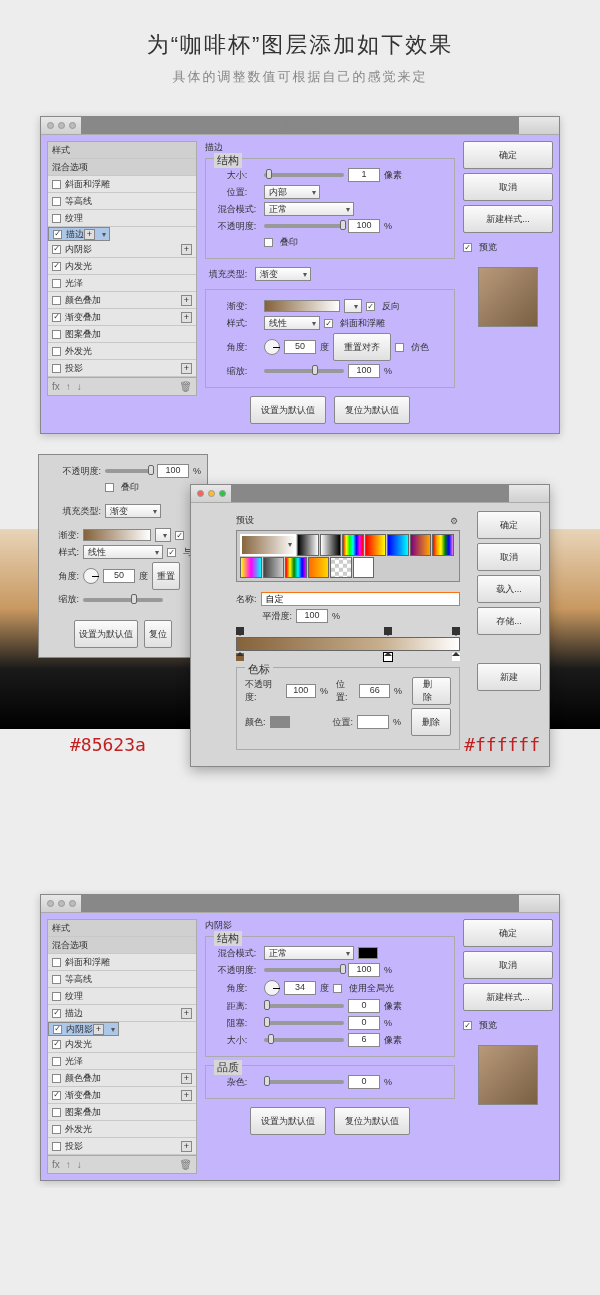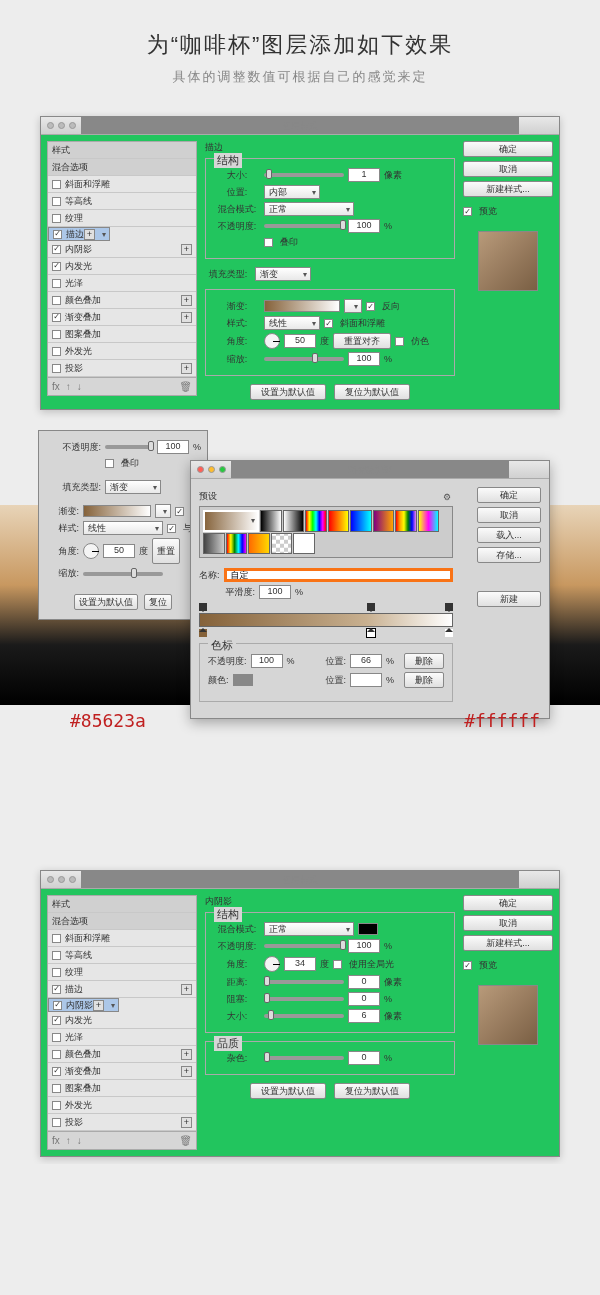--- a/index.html
+++ b/index.html
@@ -1,20 +1,20 @@
 <!DOCTYPE html>
 <html><head>
 <meta charset="utf-8">
 <style>
 * { margin: 0; padding: 0; box-sizing: border-box; }
 body { font-family: "PingFang SC", "Microsoft YaHei", sans-serif; font-size: 10px; background: #ededed; width: 600px; color: #333; }
 .hdr { text-align: center; padding: 30px 0 20px; }
 .hdr h1 { font-size: 22px; font-weight: 400; color: #333; letter-spacing: 2px; }
 .hdr p { font-size: 13px; color: #888; margin-top: 8px; letter-spacing: 2px; }
-.dialog { background: #22c55e; border: 1px solid #888; margin: 10px 40px 7px; box-shadow: 0 2px 8px rgba(0,0,0,0.2); }
+.dialog { background: #c4b5fd; border: 1px solid #888; margin: 10px 40px 7px; box-shadow: 0 2px 8px rgba(0,0,0,0.2); }
 .titlebar { background: linear-gradient(#e8e8e8,#d0d0d0); height: 18px; display: flex; align-items: stretch; border-bottom: 1px solid #aaa; }
 .titlebar .dots { display: flex; gap: 4px; align-items: center; padding-left: 6px; width: 40px; }
 .titlebar .dot { width: 7px; height: 7px; border-radius: 50%; background: #bbb; border: 1px solid #999; }
 .titlebar .ttl { flex: 1; text-align: center; background: #888; color: #888; font-size: 9px; line-height: 18px; }
 .dlg-body { display: flex; padding: 6px; gap: 8px; }
 .left-col { width: 150px; }
 .styles { border: 1px solid #aaa; background: #e6e6e6; }
 .srow { display: flex; align-items: center; height: 17px; border-bottom: 1px solid #c8c8c8; padding: 0 4px; font-size: 9px; cursor: pointer; position: relative; }
 .srow.hd { background: #d0d0d0; font-weight: 500; }
 .srow.sel { background: #acc7e8; }
@@ -27,48 +27,48 @@
 .mid-col { flex: 1; }
 .grp { border: 1px solid #aaa; padding: 6px 8px; margin-bottom: 8px; position: relative; }
 .grp .gt { position: absolute; top: -6px; left: 8px; background: #d6d6d6; padding: 0 3px; font-size: 11px; }
 .row { display: flex; align-items: center; margin: 3px 0; font-size: 9px; gap: 4px; }
 .row .rlbl { width: 46px; text-align: center; }
 .sld { flex: 1; max-width: 80px; height: 4px; background: #999; border-radius: 2px; position: relative; }
 .sld .th { position: absolute; width: 6px; height: 10px; background: #ddd; border: 1px solid #666; top: -4px; border-radius: 2px; }
 .ninp { width: 32px; height: 14px; border: 1px solid #888; background: #fff; text-align: center; font-size: 9px; }
 .sel { height: 14px; border: 1px solid #888; background: linear-gradient(#fff,#e8e8e8); font-size: 9px; padding: 0 14px 0 4px; position: relative; display: inline-flex; align-items: center; min-width: 56px; }
 .sel::after { content: "▾"; position: absolute; right: 3px; font-size: 8px; color: #555; }
-.btn { height: 16px; border: 1px solid #888; background: linear-gradient(#fbfbfb,#e0e0e0); font-size: 9px; padding: 0 10px; display: inline-flex; align-items: center; justify-content: center; cursor: pointer; border-radius: 2px; }
+.btn { height: 28px; border: 1px solid #888; background: linear-gradient(#fbfbfb,#e0e0e0); font-size: 9px; padding: 0 10px; display: inline-flex; align-items: center; justify-content: center; cursor: pointer; border-radius: 2px; }
 .right-col { width: 90px; display: flex; flex-direction: column; gap: 4px; align-items: stretch; }
 .right-col .btn { width: 100%; }
 .prev-box { width: 60px; height: 60px; border: 1px solid #888; background: linear-gradient(135deg,#b89a7a,#7a5f44); margin: 6px auto 0; }
 .cbinline { width: 9px; height: 9px; border: 1px solid #888; background: #fff; display: inline-flex; align-items: center; justify-content: center; font-size: 8px; margin-right: 3px; }
 .cbinline.on::before { content: "✓"; }
 .grad-sw { width: 76px; height: 12px; border: 1px solid #888; background: linear-gradient(90deg,#85623a,#fff); display: inline-block; }
 .ang { width: 16px; height: 16px; border: 1px solid #888; border-radius: 50%; background: #f4f4f4; position: relative; display: inline-block; }
 .ang::after { content: ""; position: absolute; width: 7px; height: 1px; background: #000; top: 7px; left: 8px; transform-origin: left; }
 .sec2 { position: relative; margin: 20px 0; }
 .bgstrip { position: absolute; left: 0; right: 0; top: 75px; height: 200px; background: linear-gradient(#e8d4b8,#c89860 40%,#1a1a1a 70%,#000); z-index: 0; }
 .partial-panel { position: absolute; left: 38px; top: 0; width: 170px; background: #d6d6d6; border: 1px solid #888; padding: 6px; z-index: 1; font-size: 9px; }
 .ge-dialog { position: absolute; left: 190px; top: 30px; width: 360px; background: #d6d6d6; border: 1px solid #888; z-index: 2; box-shadow: 0 4px 12px rgba(0,0,0,0.3); }
-.ge-body { display: flex; padding: 8px; gap: 24px; }
+.ge-body { display: flex; padding: 8px; gap: 17px; margin-left: 37px; }
 .ge-main { flex: 1; }
 .ge-right { width: 64px; display: flex; flex-direction: column; gap: 4px; }
 .preset-box { border: 1px solid #888; background: #ccc; padding: 3px; }
 .swatches { display: flex; flex-wrap: wrap; gap: 1px; }
 .sw { width: 21.5px; height: 21.5px; border: 1px solid #666; }
 .sw.sel { outline: 2px solid #fff; outline-offset: -2px; }
 .grad-bar { width: 100%; height: 14px; border: 1px solid #666; background: linear-gradient(90deg,#85623a 0%,#c8b090 66%,#ffffff 100%); position: relative; }
 .stop { position: absolute; width: 8px; height: 8px; background: #333; bottom: -10px; }
 .stop::before { content: ""; position: absolute; top: -5px; left: 0; border: 4px solid transparent; border-bottom-color: #333; }
 .ostop { position: absolute; width: 8px; height: 8px; background: #333; top: -10px; }
 .ostop::before { content: ""; position: absolute; bottom: -5px; left: 0; border: 4px solid transparent; border-top-color: #333; }
 .hex { position: absolute; font-size: 18px; color: #c02020; font-family: monospace; z-index: 3; }
 .sec2-ht { height: 390px; }
-.tinp { height: 14px; border: 3px solid #f97316; background: #fff; font-size: 9px; padding: 3px 4px; flex: 1; }
+.tinp { height: 14px; border: 1px solid #f97316; background: #fff; font-size: 9px; padding: 3px 4px; flex: 1; }
 .gear { width: 12px; height: 12px; display: inline-flex; align-items: center; justify-content: center; color: #555; }
 .colorbox { width: 20px; height: 12px; border: 1px solid #888; background: #888; }
 .contourbox { width: 24px; height: 20px; border: 1px solid #888; background: linear-gradient(to top right,#fff 48%,#000 52%); display: inline-block; }
 </style>
 </head>
 <body>
 
 <div class="hdr">
   <h1>为“咖啡杯”图层添加如下效果</h1>
   <p>具体的调整数值可根据自己的感觉来定</p>

